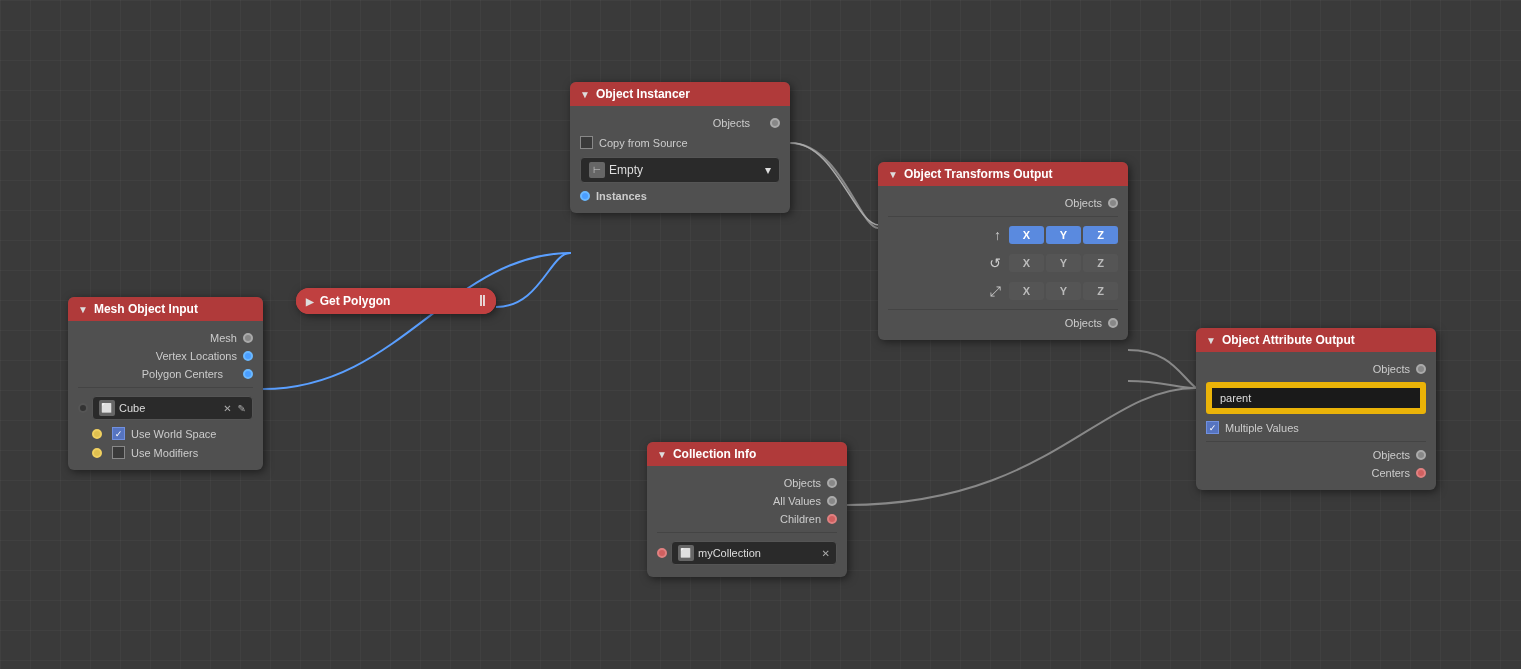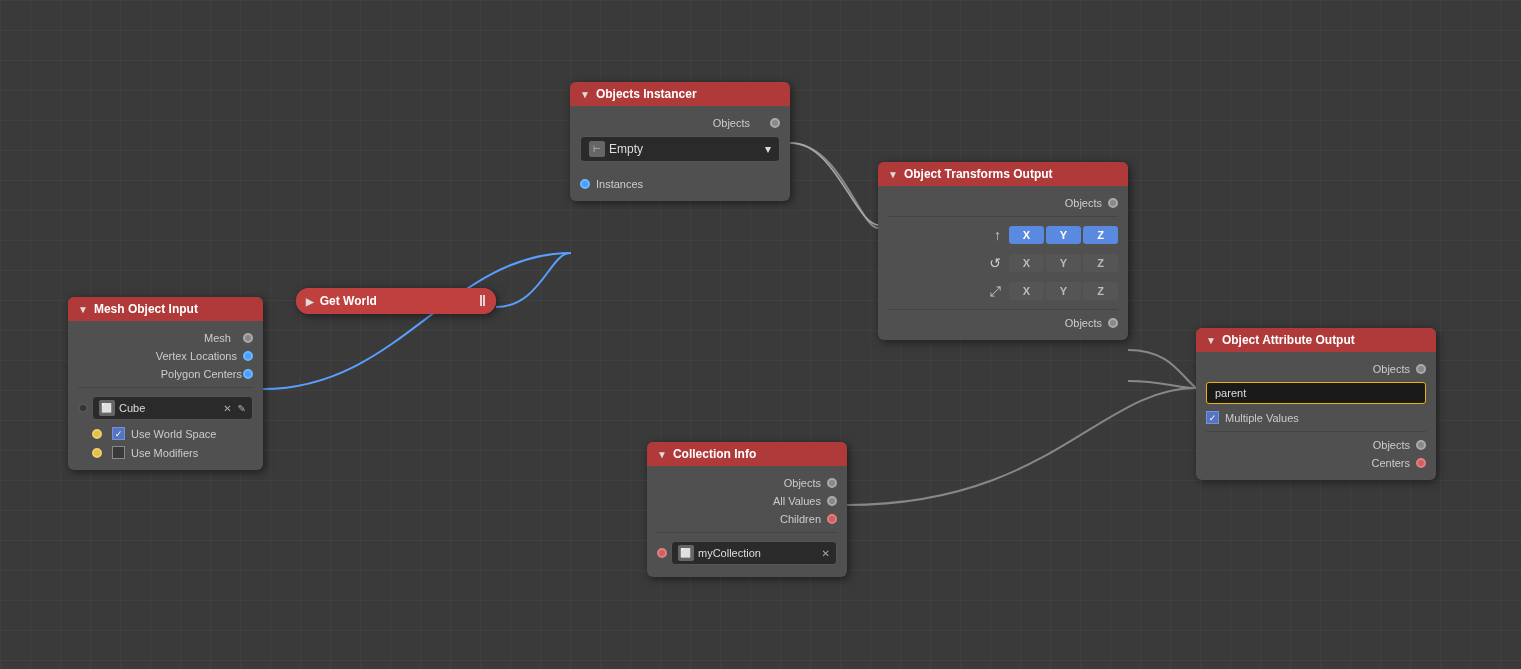--- a/index.html
+++ b/index.html
@@ -170,21 +170,21 @@
     }
 
     
     .text-input {
       background: #1a1a1a;
       border-radius: 3px;
       padding: 4px 8px;
       color: #ddd;
       font-size: 11px;
       margin: 4px 0;
-      border: 1px solid #eab308;
+      border: 6px solid #eab308;
       width: 100%;
     }
 
     
     .xyz-row {
       display: flex;
       gap: 2px;
       justify-content: flex-end;
       padding: 2px 0;
     }
@@ -295,39 +295,43 @@
   <path d="M 847,505 C 1050,505 1100,388 1196,388" stroke="#888" stroke-width="2" fill="none"></path>
 
   <path d="M 1128,350 C 1170,350 1180,375 1196,388" stroke="#888" stroke-width="2" fill="none"></path>
 
   <path d="M 791,143 C 835,143 855,225 879,225" stroke="#aaa" stroke-width="1.5" fill="none"></path>
 </svg>
 
 <div class="node" id="node-instancer">
   <div class="node-header">
     <span class="arrow">▼</span>
-    <span>Objects Instancer</span>
+    <span>Object Instancer</span>
   </div>
   <div class="node-body">
 
     <div class="socket-row-container node-row">
       <span class="node-label-right" style="flex:1">Objects</span>
       <div class="socket socket-gray" style="position:relative;right:auto;margin-left:6px;flex-shrink:0;"></div>
     </div>
 
+    <div class="checkbox-row" style="padding: 4px 0;">
+      <div class="chk"></div>
+      <span>Copy from Source</span>
+    </div>
 
     <div class="dropdown">
       <div class="input-bar-left">
         <span class="input-icon">⊢</span>
         <span>Empty</span>
       </div>
       <span>▾</span>
     </div>
 
-    <div class="socket-row-container node-row left-label" style="margin-top:13px;">
+    <div class="socket-row-container node-row left-label" style="margin-top:4px;font-weight:bold;">
       <div class="socket socket-blue" style="position:relative;left:auto;right:auto;margin-right:6px;flex-shrink:0;"></div>
       <span>Instances</span>
     </div>
   </div>
 </div>
 
 <div class="node" id="node-transforms">
   <div class="node-header">
     <span class="arrow">▼</span>
     <span>Object Transforms Output</span>
@@ -379,31 +383,31 @@
 </div>
 
 <div class="node" id="node-mesh">
   <div class="node-header">
     <span class="arrow">▼</span>
     <span>Mesh Object Input</span>
   </div>
   <div class="node-body">
 
     <div class="socket-row-container node-row">
-      <span style="flex:1;text-align:right;padding-right:12px;">Mesh</span>
+      <span style="flex:1;text-align:right;padding-right:6px;">Mesh</span>
       <div class="socket socket-gray" style="position:relative;right:auto;flex-shrink:0;"></div>
     </div>
 
     <div class="socket-row-container node-row">
       <span style="flex:1;text-align:right;padding-right:6px;">Vertex Locations</span>
       <div class="socket socket-blue" style="position:relative;right:auto;flex-shrink:0;"></div>
     </div>
 
     <div class="socket-row-container node-row">
-      <span style="flex:1;text-align:right;padding-right:1px;">Polygon Centers</span>
+      <span style="flex:1;text-align:right;padding-right:20px;">Polygon Centers</span>
       <div class="socket socket-blue" style="position:relative;right:auto;flex-shrink:0;"></div>
     </div>
 
     <hr class="divider">
 
     <div style="display:flex;align-items:center;gap:4px;">
       <div class="socket socket-dark" style="position:relative;flex-shrink:0;"></div>
       <div class="input-bar" style="flex:1;">
         <div class="input-bar-left">
           <span class="input-icon">⬜</span>
@@ -426,21 +430,21 @@
       <div class="socket socket-yellow" style="position:relative;flex-shrink:0;margin-right:4px;"></div>
       <div class="chk"></div>
       <span>Use Modifiers</span>
     </div>
   </div>
 </div>
 
 <div class="node" id="node-getlength">
   <div class="node-header">
     <span class="arrow">▶</span>
-    <span>Get World</span>
+    <span>Get Polygon</span>
 
     <span style="margin-left:auto;font-size:14px;color:#eee;">‖</span>
   </div>
 </div>
 
 <div class="node" id="node-collection">
   <div class="node-header">
     <span class="arrow">▼</span>
     <span>Collection Info</span>
   </div>

